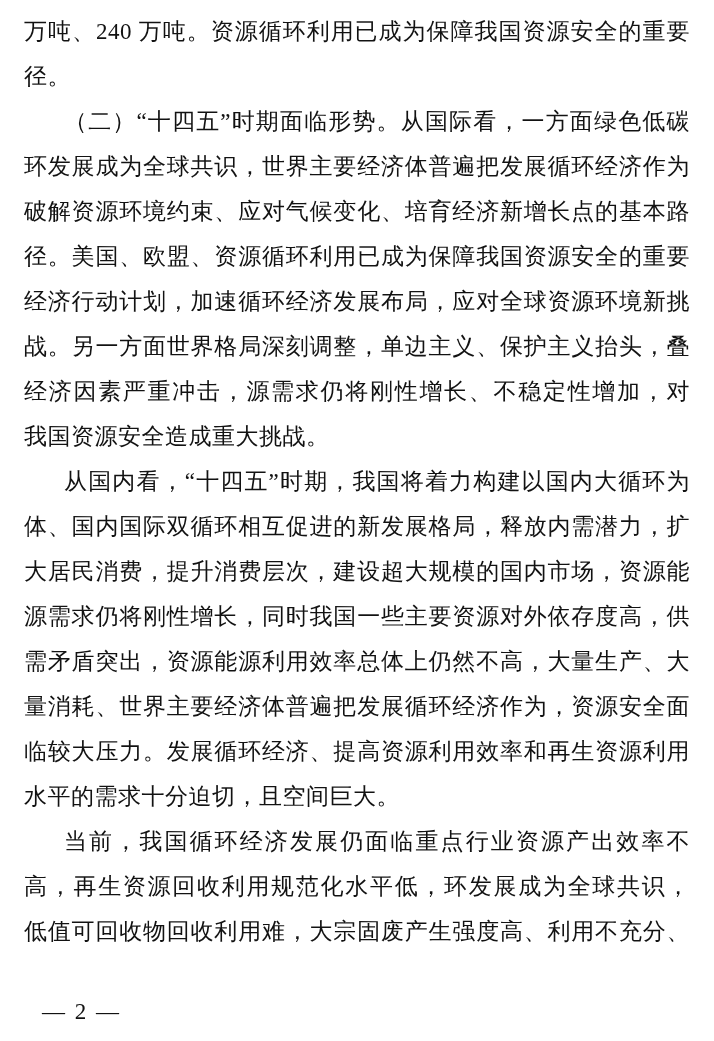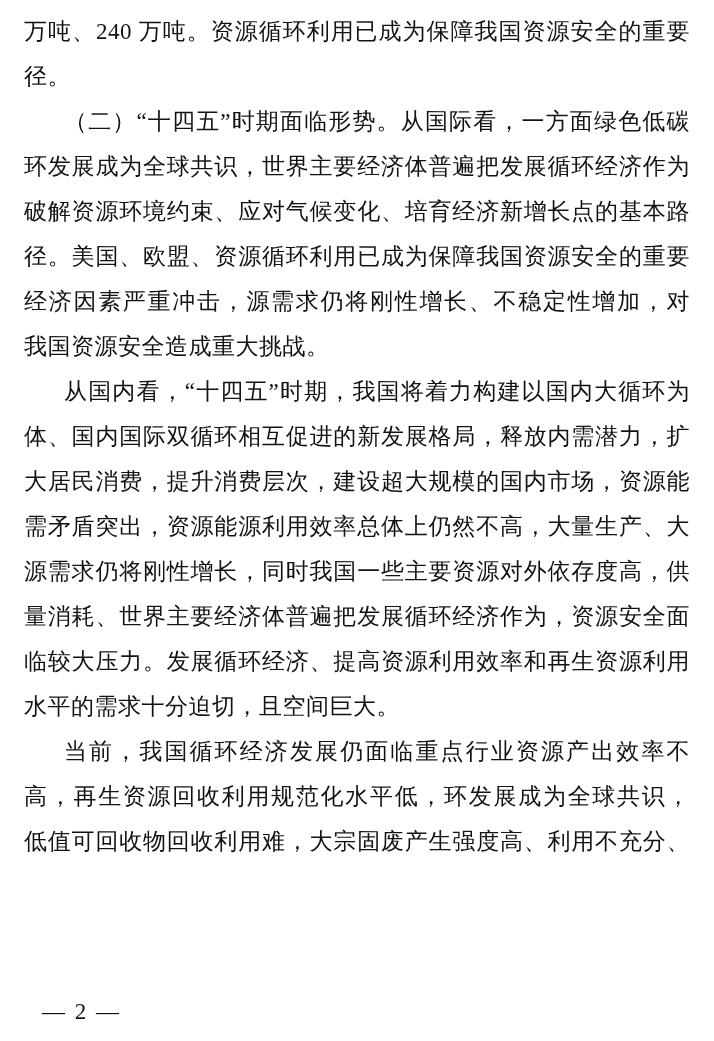--- a/index.html
+++ b/index.html
@@ -52,27 +52,29 @@
 <body>
 
 <div class="page">
   <div class="doc-body" id="doc-body">
       <div class="text-line fill">万吨、240 万吨。资源循环利用已成为保障我国资源安全的重要途</div>
       <div class="text-line">径。</div>
       <div class="text-line indent fill">（二）“十四五”时期面临形势。从国际看，一方面绿色低碳循</div>
       <div class="text-line fill">环发展成为全球共识，世界主要经济体普遍把发展循环经济作为</div>
       <div class="text-line fill">破解资源环境约束、应对气候变化、培育经济新增长点的基本路</div>
       <div class="text-line fill">径。美国、欧盟、资源循环利用已成为保障我国资源安全的重要途</div>
+      <div class="text-line fill">经济行动计划，加速循环经济发展布局，应对全球资源环境新挑</div>
+      <div class="text-line fill">战。另一方面世界格局深刻调整，单边主义、保护主义抬头，叠</div>
       <div class="text-line fill">经济因素严重冲击，源需求仍将刚性增长、不稳定性增加，对</div>
       <div class="text-line">我国资源安全造成重大挑战。</div>
       <div class="text-line indent fill">从国内看，“十四五”时期，我国将着力构建以国内大循环为主</div>
       <div class="text-line fill">体、国内国际双循环相互促进的新发展格局，释放内需潜力，扩</div>
       <div class="text-line fill">大居民消费，提升消费层次，建设超大规模的国内市场，资源能</div>
+      <div class="text-line fill">源需求仍将刚性增长，同时我国一些主要资源对外依存度高，供</div>
       <div class="text-line fill">需矛盾突出，资源能源利用效率总体上仍然不高，大量生产、大</div>
-      <div class="text-line fill">源需求仍将刚性增长，同时我国一些主要资源对外依存度高，供</div>
       <div class="text-line fill">量消耗、世界主要经济体普遍把发展循环经济作为，资源安全面</div>
       <div class="text-line fill">临较大压力。发展循环经济、提高资源利用效率和再生资源利用</div>
       <div class="text-line">水平的需求十分迫切，且空间巨大。</div>
       <div class="text-line indent fill">当前，我国循环经济发展仍面临重点行业资源产出效率不</div>
       <div class="text-line fill">高，再生资源回收利用规范化水平低，环发展成为全球共识，</div>
       <div class="text-line fill">低值可回收物回收利用难，大宗固废产生强度高、利用不充分、</div>
     </div>
   <div class="page-footer">— 2 —</div>
 </div>
 

